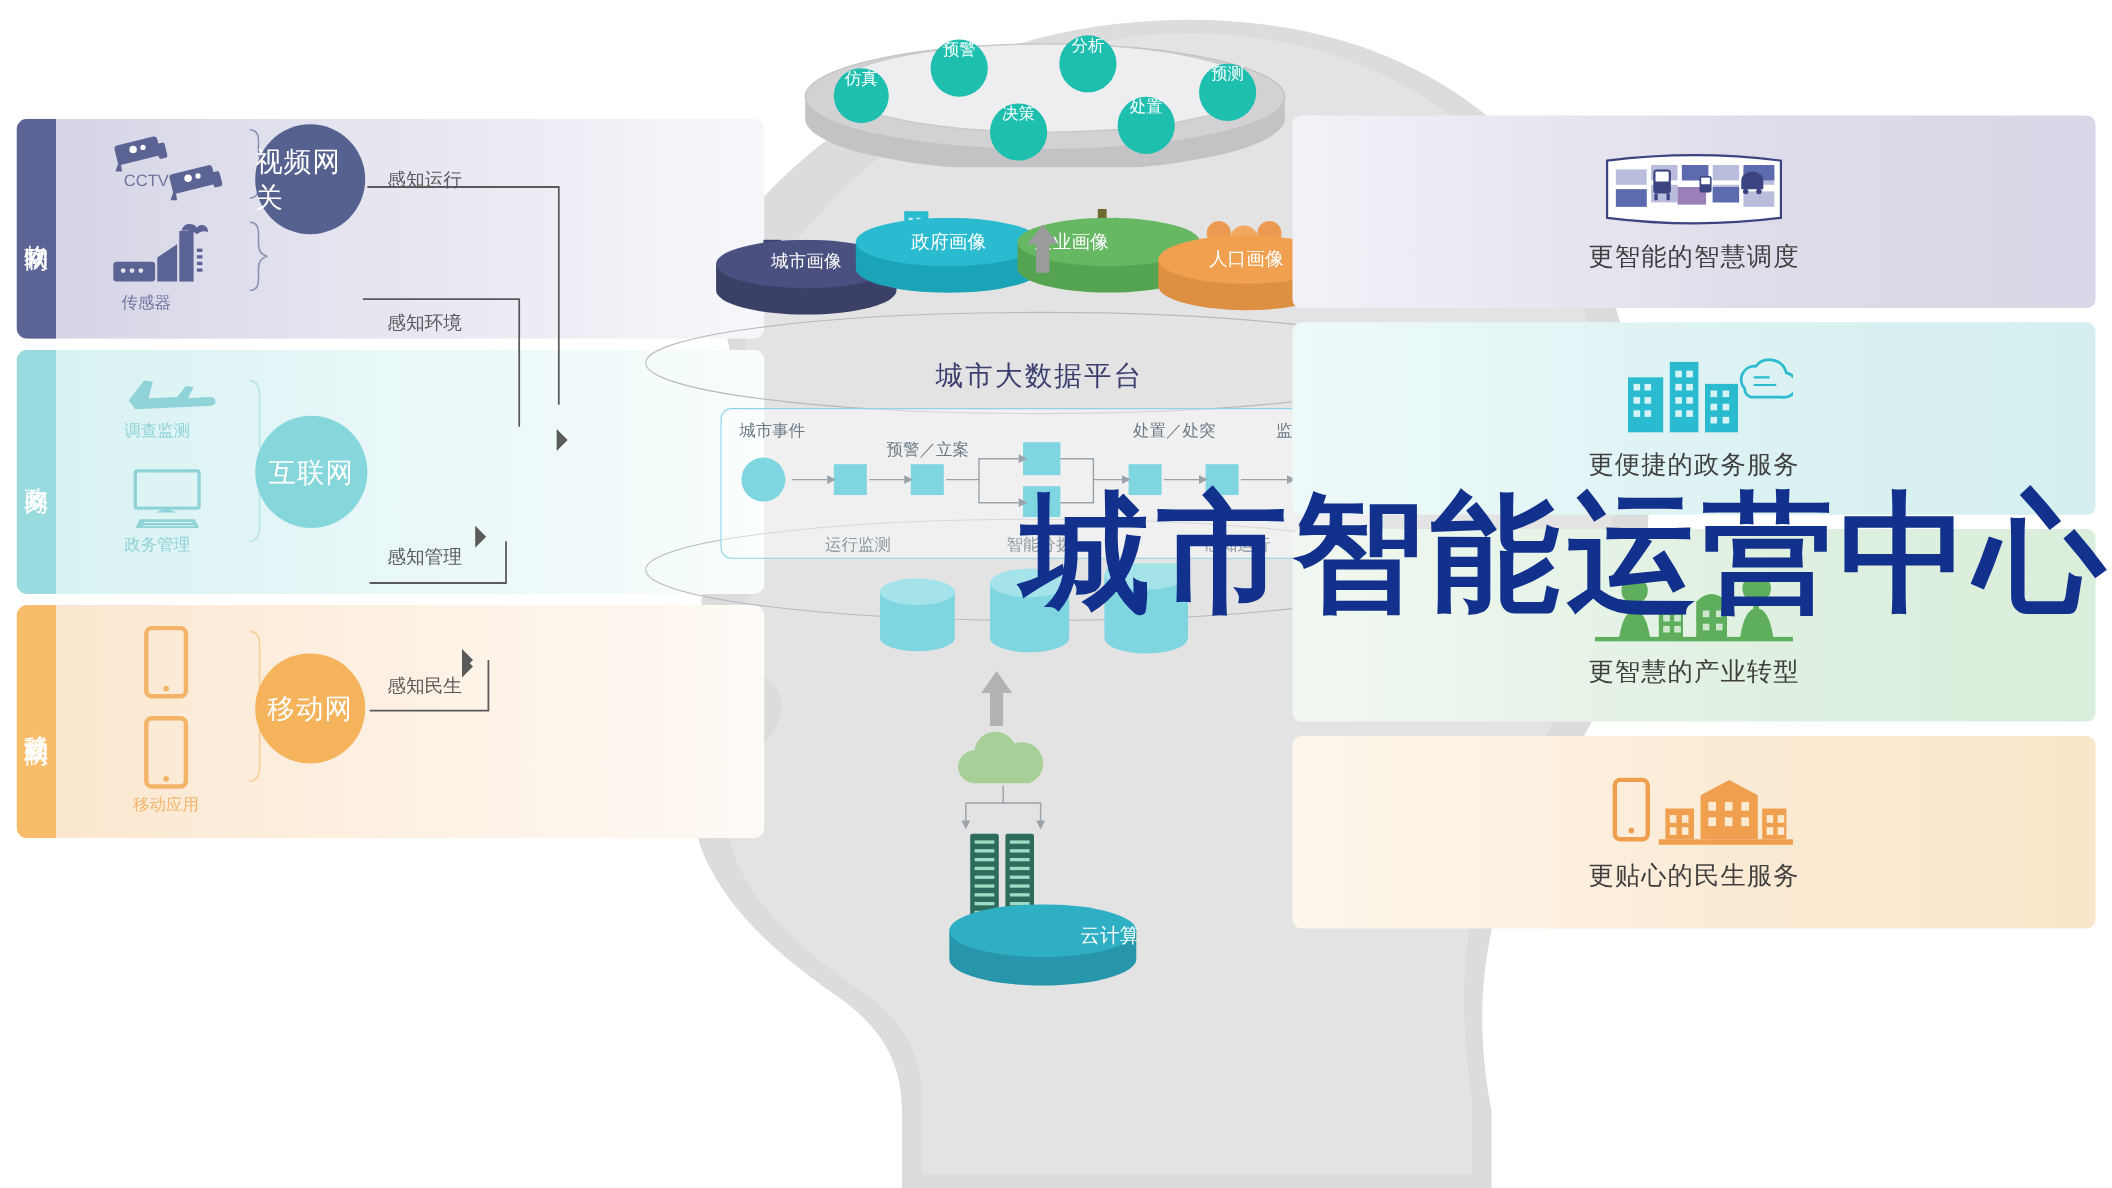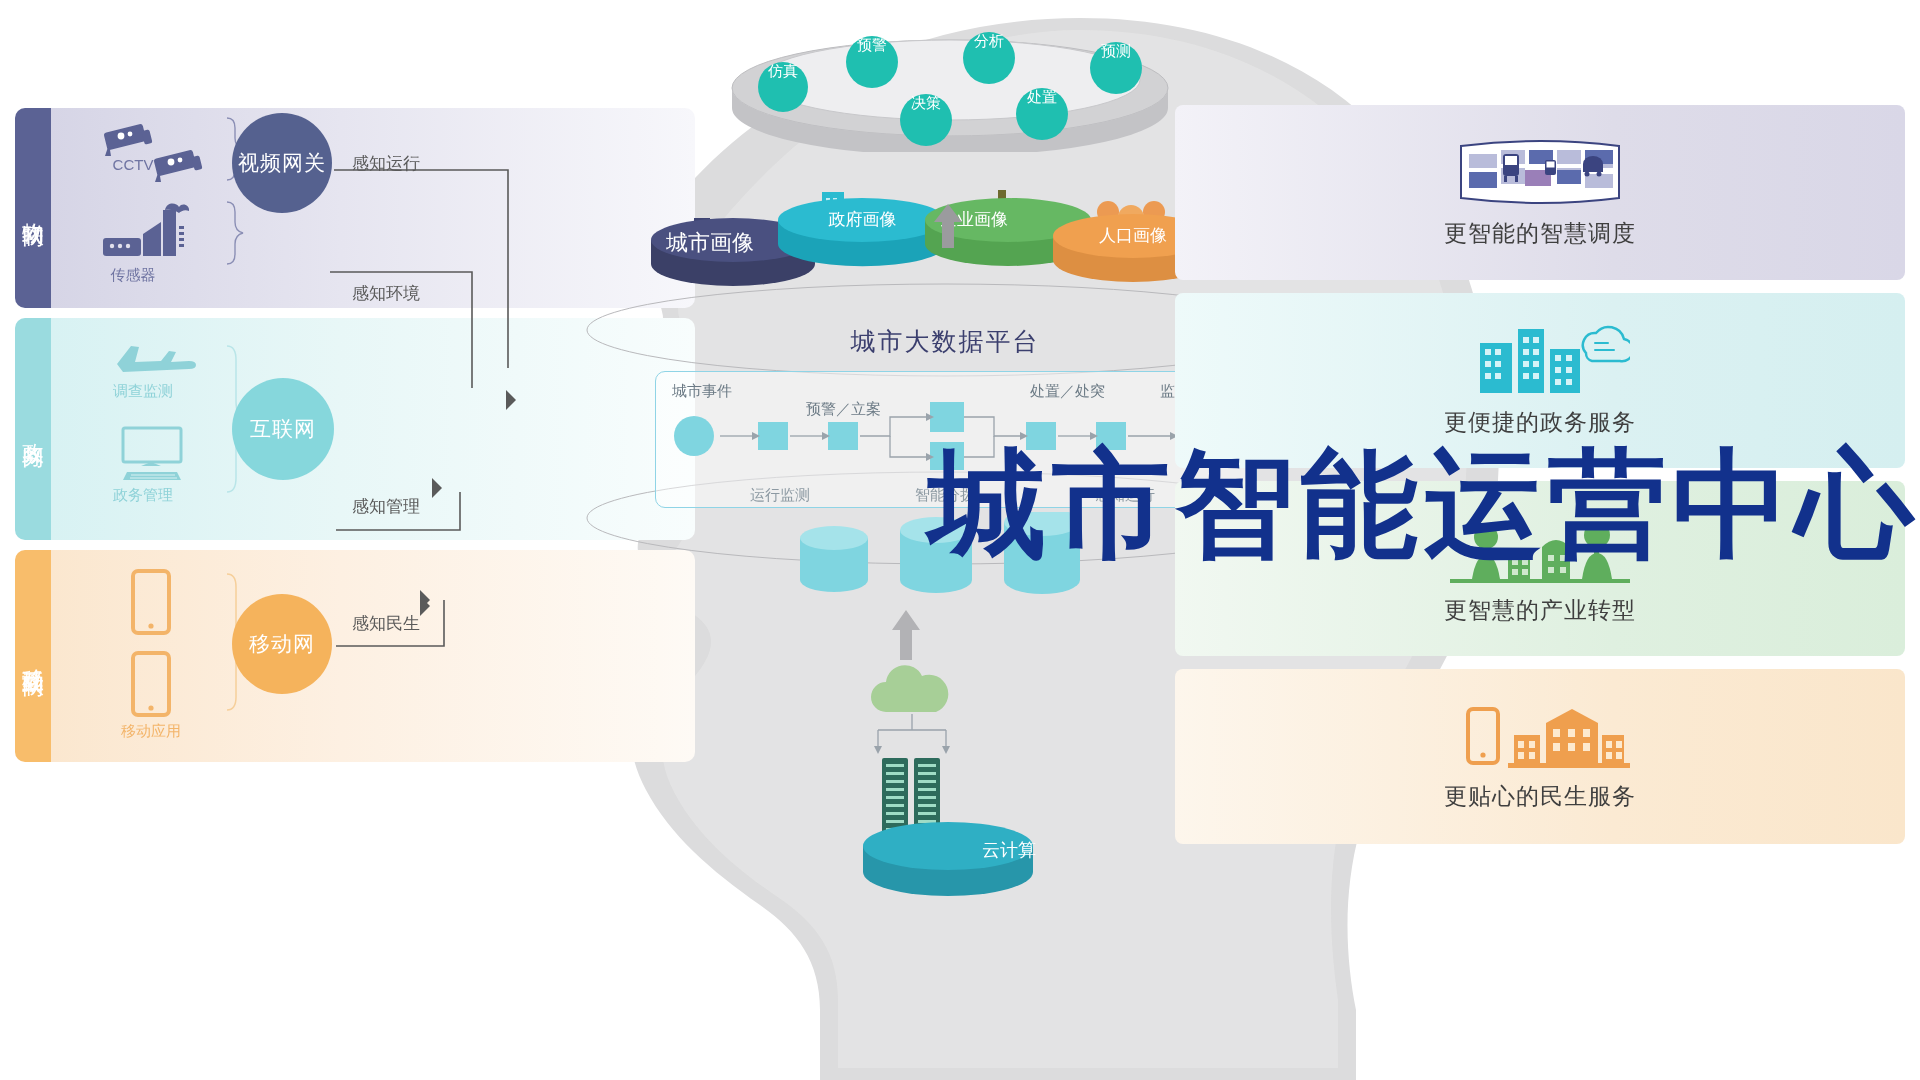--- a/index.html
+++ b/index.html
@@ -34,21 +34,21 @@
   .p-mob .tab{background:#f8bd6b;}
   .p-mob .body{background:linear-gradient(90deg,#fbe7cf 0%,#fdf0e2 45%,#fefaf5 100%);}
 
   .icon-label{position:absolute;font-size:15px;text-align:center;width:120px;}
   .iot-col  .icon-label{color:#6f74a2;}
   .gov-col  .icon-label{color:#8fd2d8;}
   .mob-col  .icon-label{color:#f3b469;}
 
   .bigcircle{
     position:absolute;border-radius:50%;display:flex;align-items:center;justify-content:center;
-    color:#fff;font-size:21px;letter-spacing:1px;
+    color:#fff;font-size:25px;letter-spacing:1px;
   }
   .bc-iot{background:#55618f;}
   .bc-gov{background:#86d7dc;}
   .bc-mob{background:#f5b35c;}
 
   .edge-label{position:absolute;font-size:17px;color:#5a5a5a;white-space:nowrap;}
 
   
   .rpanel{position:absolute;left:1175px;width:730px;border-radius:8px;overflow:hidden;
           display:flex;flex-direction:column;align-items:center;justify-content:center;}
@@ -242,21 +242,21 @@
 
   <div class="bubble" style="left:758px;top:62px;width:50px;height:50px;">
     <span>仿真</span>
     </div>
   <div class="bubble" style="left:846px;top:36px;width:52px;height:52px;">
     <span>预警</span>
     </div>
   <div class="bubble" style="left:963px;top:32px;width:52px;height:52px;">
     <span>分析</span>
     </div>
-  <div class="bubble" style="left:1090px;top:42px;width:52px;height:52px;">
+  <div class="bubble" style="left:1090px;top:58px;width:52px;height:52px;">
     <span>预测</span>
     </div>
   <div class="bubble" style="left:900px;top:94px;width:52px;height:52px;">
     <span>决策</span>
     </div>
   <div class="bubble" style="left:1016px;top:88px;width:52px;height:52px;">
     <span>处置</span>
     </div>
 
   <svg style="position:absolute;left:666px;top:212px;width:80px;height:58px" viewBox="0 0 80 58">
@@ -283,21 +283,21 @@
       <rect x="31" y="36" width="3" height="3"></rect>
         <rect x="37" y="36" width="3" height="3"></rect>
       <rect x="49" y="27" width="3" height="3"></rect>
         <rect x="49" y="35" width="3" height="3"></rect>
     </g>
   </svg>
   <svg style="position:absolute;left:648px;top:218px;width:170px;height:70px" viewBox="0 0 170 70">
     <path d="M3,22 v24 a82,22 0 0 0 164,0 v-24 Z" fill="#3b4067"></path>
     <ellipse cx="85" cy="22" rx="82" ry="22" fill="#4a5080"></ellipse>
   </svg>
-  <div style="position:absolute;left:625px;top:228px;width:170px;text-align:center;color:#fff;font-size:22px;">城市画像</div>
+  <div style="position:absolute;left:648px;top:228px;width:170px;text-align:center;color:#fff;font-size:16px;">城市画像</div>
 
   <svg style="position:absolute;left:798px;top:188px;width:74px;height:64px" viewBox="0 0 74 64">
     <g fill="#2bbbd0">
       <rect x="6" y="24" width="15" height="36"></rect>
         <rect x="24" y="4" width="22" height="56"></rect>
       <rect x="49" y="18" width="16" height="42"></rect>
     </g>
     <g fill="#c4eef4">
       <rect x="9" y="28" width="3" height="4"></rect>
         <rect x="15" y="28" width="3" height="4"></rect>

